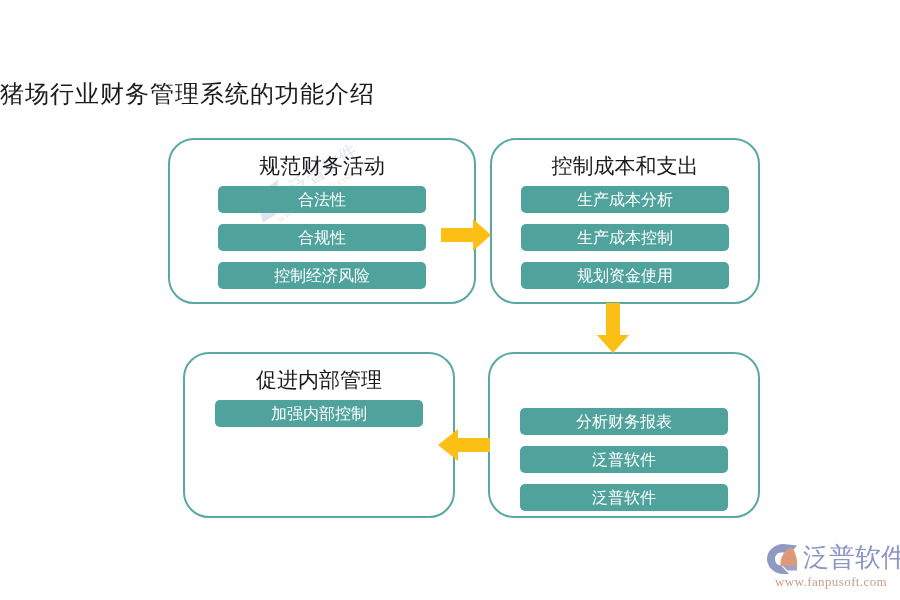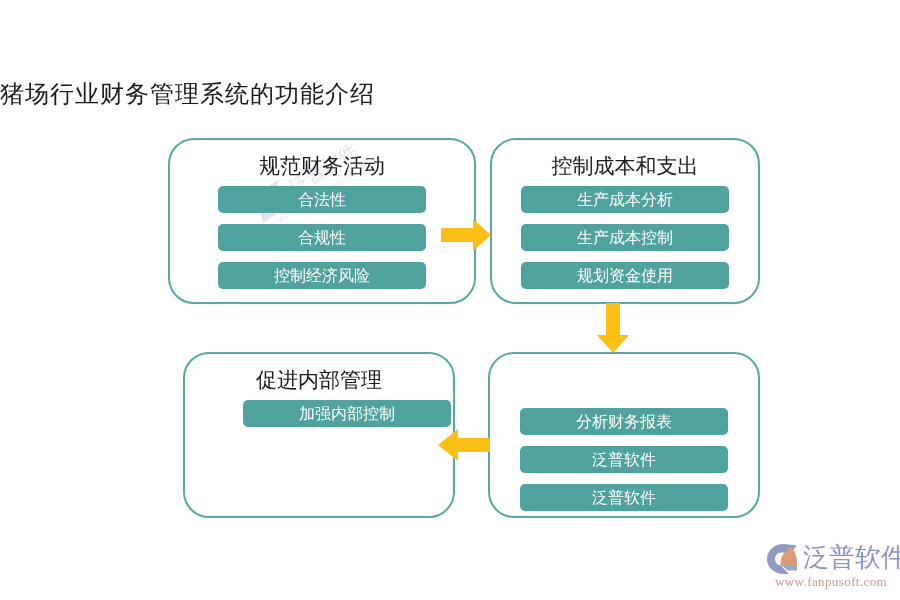--- a/index.html
+++ b/index.html
@@ -85,21 +85,21 @@
   #card-bottom-left { left: 168px; top: 352px; width: 272px; height: 166px; margin-left: 15px; }
   #card-bottom-right{ left: 488px; top: 352px; width: 272px; height: 166px; }
 
   #card-top-left    .card-title { top: 12px; }
   #card-top-right   .card-title { top: 12px; }
   #card-bottom-left .card-title { top: 12px; }
   #card-bottom-right .card-title { top: 20px; }
 
   #card-top-left    .pill-stack { top: 46px; }
   #card-top-right   .pill-stack { top: 46px; }
-  #card-bottom-left .pill-stack { top: 46px; padding-left: 28px; }
+  #card-bottom-left .pill-stack { top: 46px; }
   #card-bottom-right .pill-stack { top: 54px; align-items: center; }
 
   
   .watermark {
     position: absolute;
     left: 252px;
     top: 178px;
     width: 160px;
     height: 110px;
     transform: rotate(-32deg);

